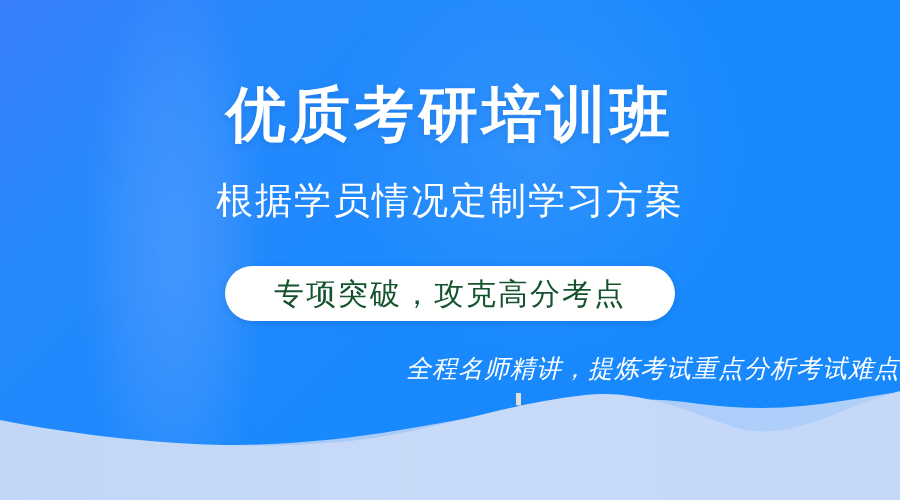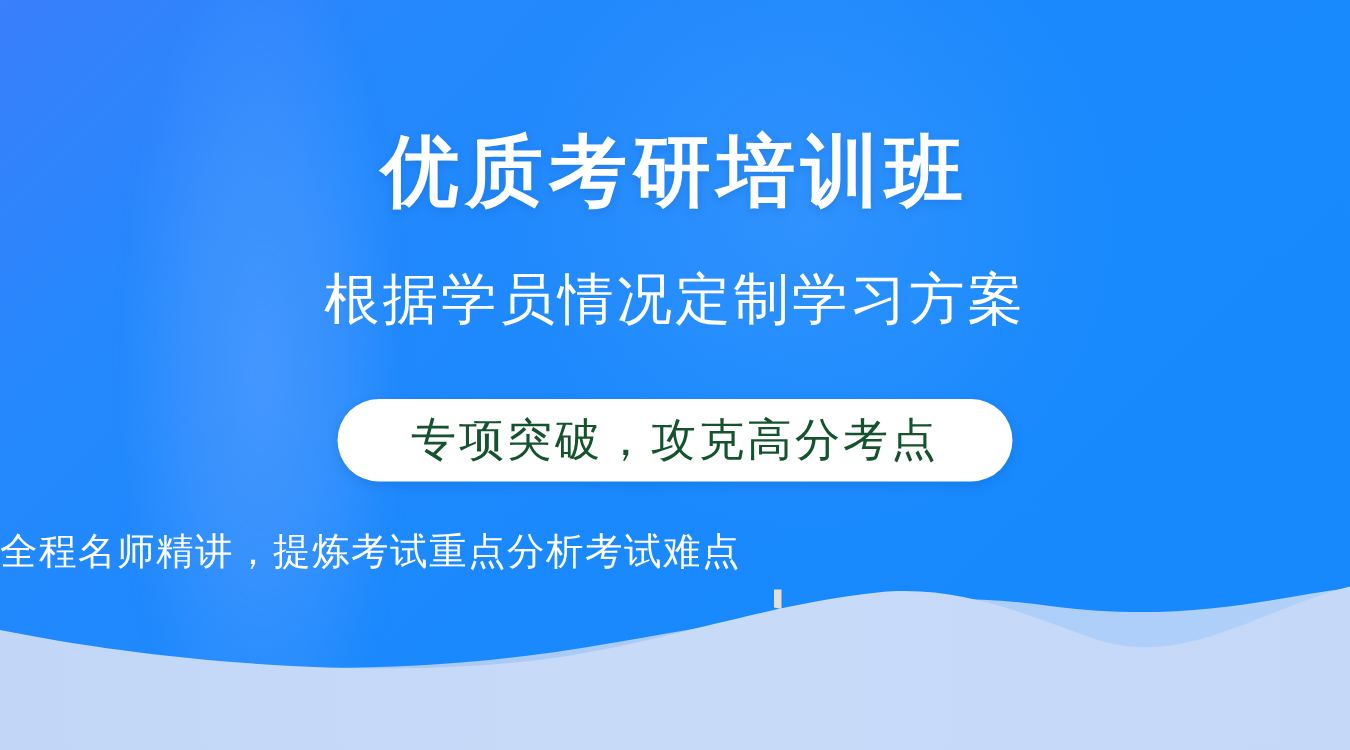--- a/index.html
+++ b/index.html
@@ -64,41 +64,40 @@
     inset: 0;
   }
 
   .title {
     position: absolute;
     left: 0;
     right: 0;
     top: 79px;
     text-align: center;
     color: #ffffff;
-    font-size: 52px;
+    font-size: 60px;
     line-height: 72px;
     font-weight: 700;
     letter-spacing: 4px;
     text-shadow: 0 2px 6px rgba(10,60,140,0.18);
     white-space: nowrap;
   }
 
   .subtitle {
     position: absolute;
     left: 0;
     right: 0;
     top: 177px;
     text-align: center;
     color: #ffffff;
     font-size: 37px;
     line-height: 48px;
     font-weight: 400;
     letter-spacing: 2px;
     white-space: nowrap;
-    font-family: Liberation Serif, serif;
   }
 
   .pill {
     position: absolute;
     left: 50%;
     transform: translateX(-50%);
     top: 266px;
     width: 450px;
     height: 55px;
     background: #ffffff;
@@ -115,27 +114,28 @@
     font-weight: 500;
     letter-spacing: 2px;
     white-space: nowrap;
   }
 
   .tagline {
     position: absolute;
     left: 0;
     right: 0;
     top: 350px;
-    text-align: left;
+    text-align: right;
     color: #ffffff;
     font-size: 25px;
     line-height: 36px;
     font-weight: 500;
     letter-spacing: 1px;
     white-space: nowrap;
+    font-style: italic;
   }
 </style>
 </head>
 <body>
 
 <div id="banner">
 
   <div class="bg-base"></div>
   <div class="bg-glow"></div>
   <div class="bg-glow2"></div>

